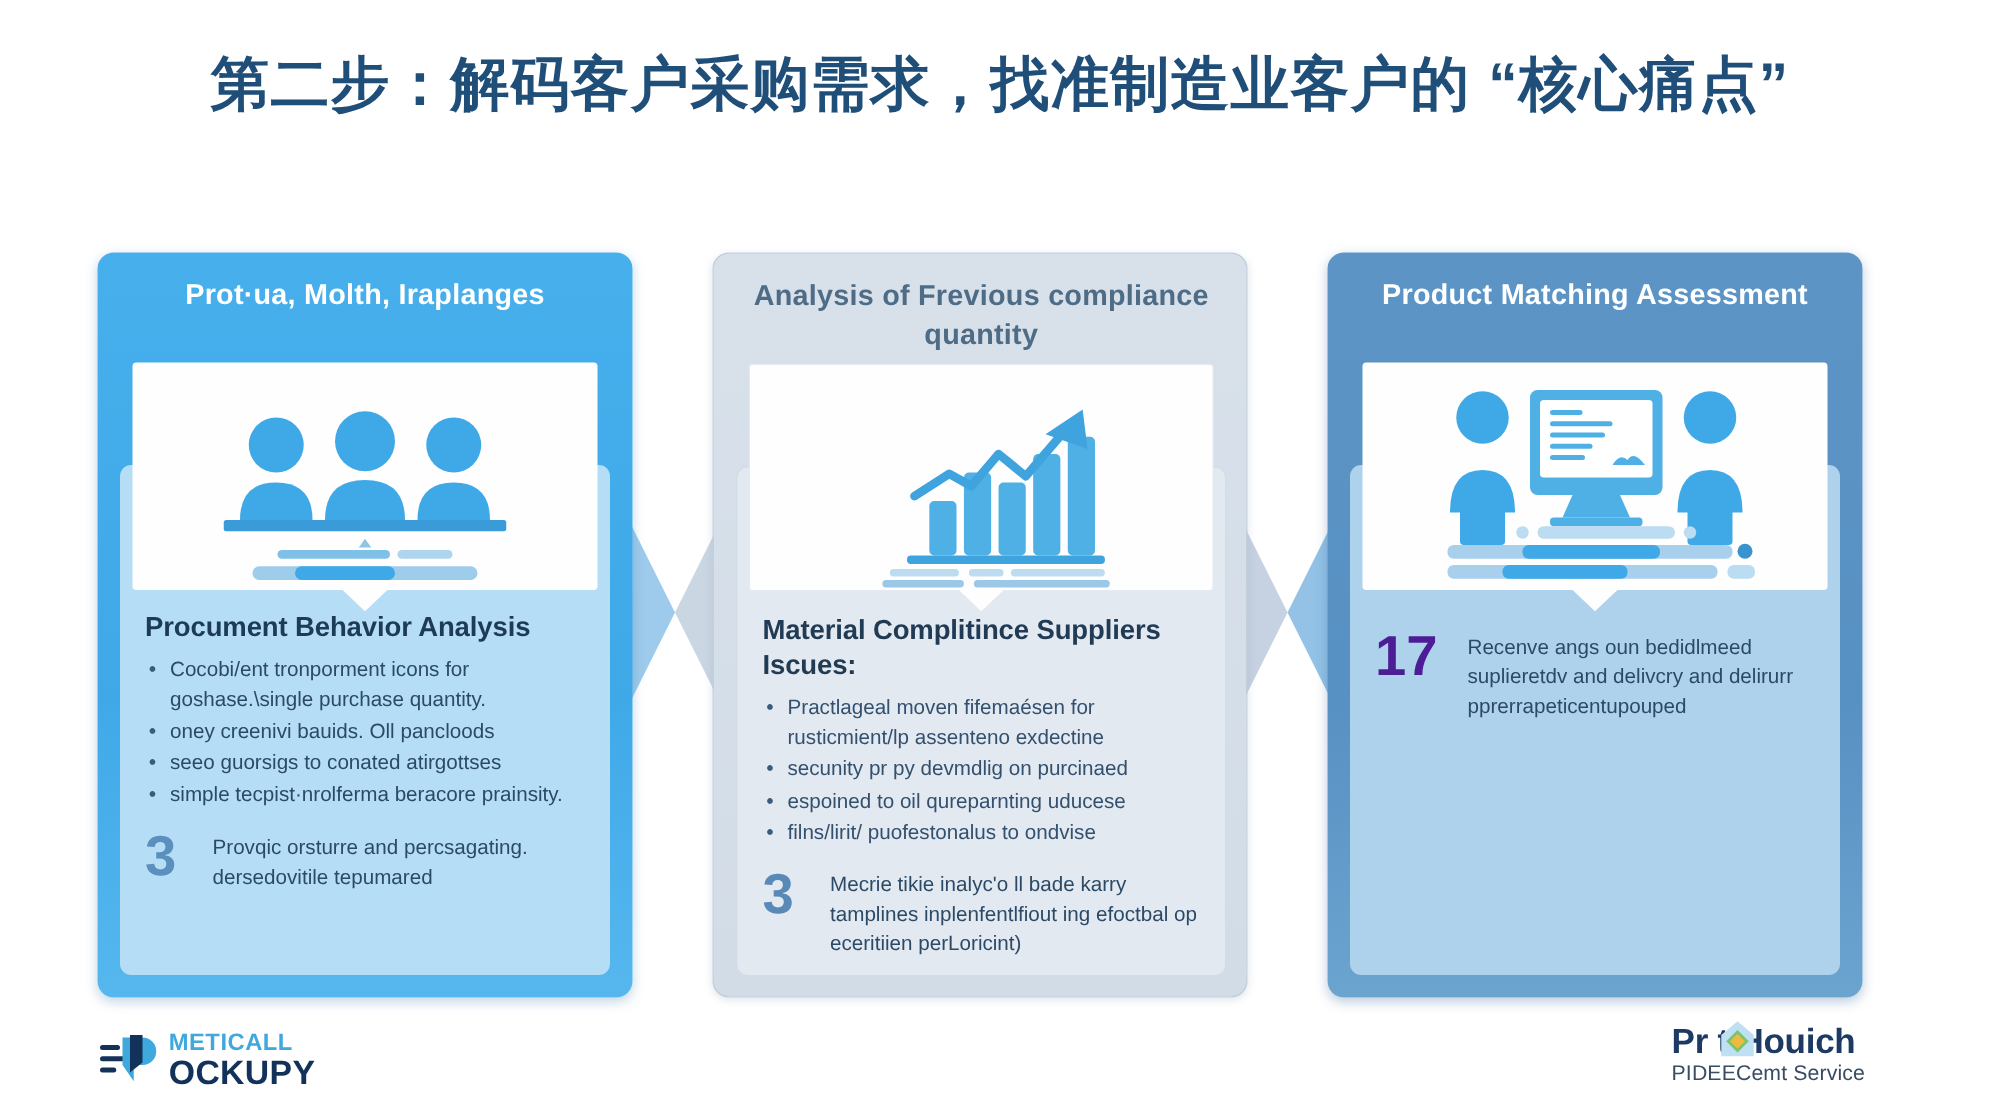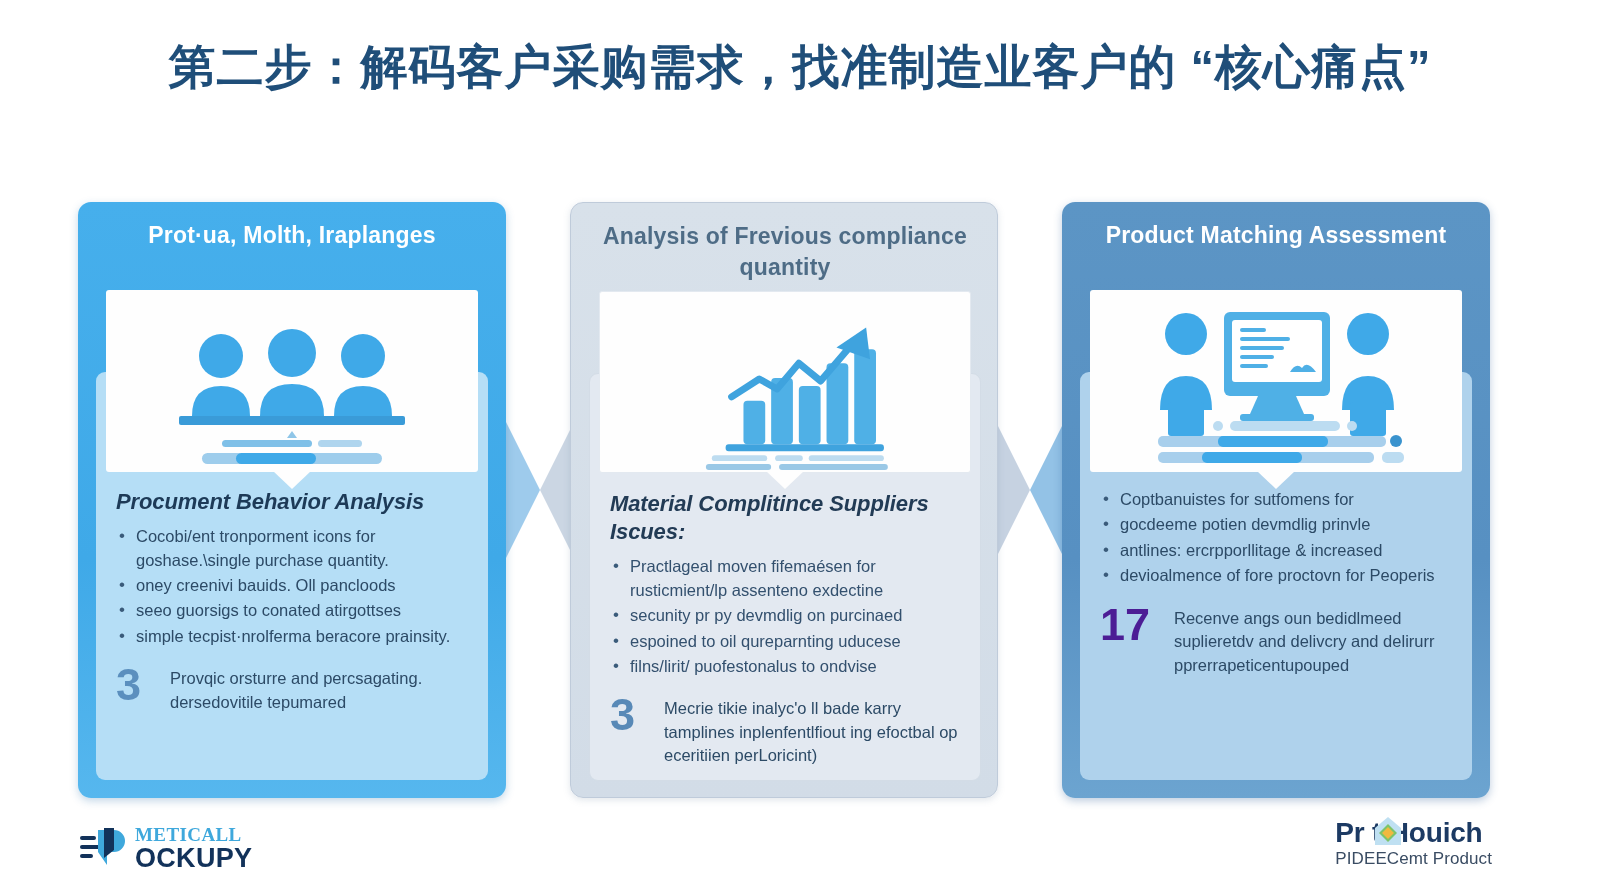--- a/index.html
+++ b/index.html
@@ -136,21 +136,20 @@
   .card-3 .panel { background: #AFD2EC; }
 
   
   .body-head {
     font-size: 22px;
     font-weight: 700;
     color: #1D3A57;
     line-height: 1.28;
     margin-bottom: 9px;
     letter-spacing: -0.1px;
-    font-style: italic;
   }
   .card-2 .body-head { color: #223B55; }
 
   
   .bullets { list-style: none; }
   .bullets li {
     position: relative;
     padding-left: 20px;
     font-size: 16.5px;
     line-height: 1.42;
@@ -199,21 +198,20 @@
     align-items: center;
     gap: 7px;
   }
   .logo-left .mark { flex: 0 0 auto; }
   .logo-left .words { line-height: 1; }
   .logo-left .w-top {
     font-size: 19px;
     font-weight: 700;
     color: #3FA8DC;
     letter-spacing: 0.4px;
-    font-family: Liberation Serif, serif;
   }
   .logo-left .w-bot {
     font-size: 27px;
     font-weight: 700;
     color: #12325A;
     letter-spacing: 0.3px;
     margin-top: 1px;
   }
 
   .logo-right {
@@ -387,26 +385,20 @@
         <rect x="128" y="146" width="110" height="11" rx="5" fill="#3FA9E8"></rect>
         <circle cx="306" cy="151" r="6" fill="#3A93CE"></circle>
         <rect x="68" y="162" width="216" height="11" rx="5" fill="#A8CFEC"></rect>
         <rect x="112" y="162" width="100" height="11" rx="5" fill="#3FA9E8"></rect>
         <rect x="292" y="162" width="22" height="11" rx="5" fill="#BCDCF1"></rect>
       </svg>
     </div>
 
     <div class="panel">
 
-      <ul class="bullets">
-        <li>Coptbanuistes for sutfomens for</li>
-        <li>gocdeeme potien devmdlig prinvle</li>
-        <li>antlines: ercrpporllitage &amp; increased</li>
-        <li>devioalmence of fore proctovn for Peoperis</li>
-      </ul>
 
       <div class="stat">
         <div class="stat-num">17</div>
         <div class="stat-text">Recenve angs oun bedidlmeed suplieretdv and delivcry and delirurr pprerrapeticentupouped</div>
       </div>
     </div>
   </div>
 
 </div>
 
@@ -430,14 +422,14 @@
   <div class="lr-mark">
     <svg width="34" height="34" viewBox="0 0 34 34">
       <path d="M4 14 L17 3 L30 14 L30 31 L4 31 Z" fill="#BFE0F2"></path>
       <path d="M17 10 L26 19 L17 28 L8 19 Z" fill="#7CC46A"></path>
       <path d="M17 13 L23 19 L17 25 L11 19 Z" fill="#F0B93F"></path>
     </svg>
   </div>
   <div class="lr-row">
     <div class="lr-name">Pr  t Houich</div>
   </div>
-  <div class="lr-sub">PIDEECemt Product</div>
+  <div class="lr-sub">PIDEECemt Service</div>
 </div>
 
 </body></html>

